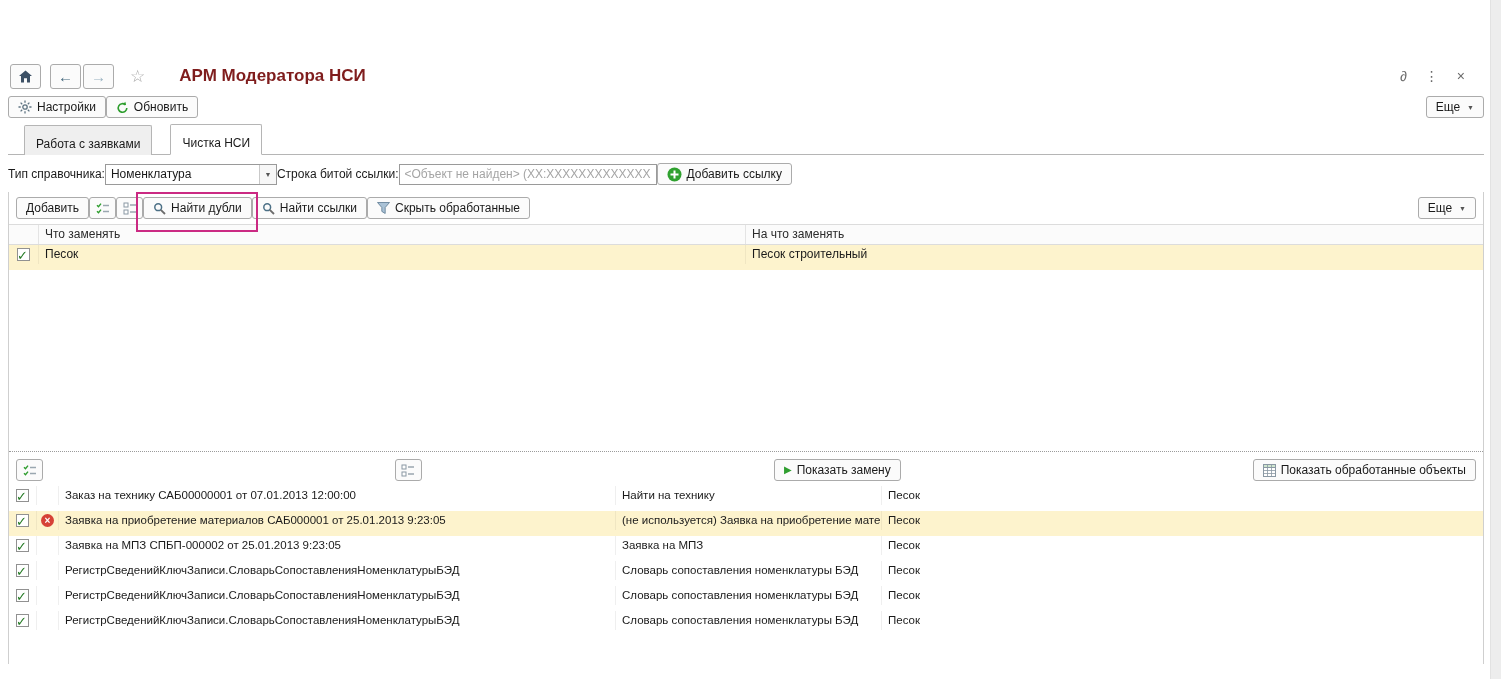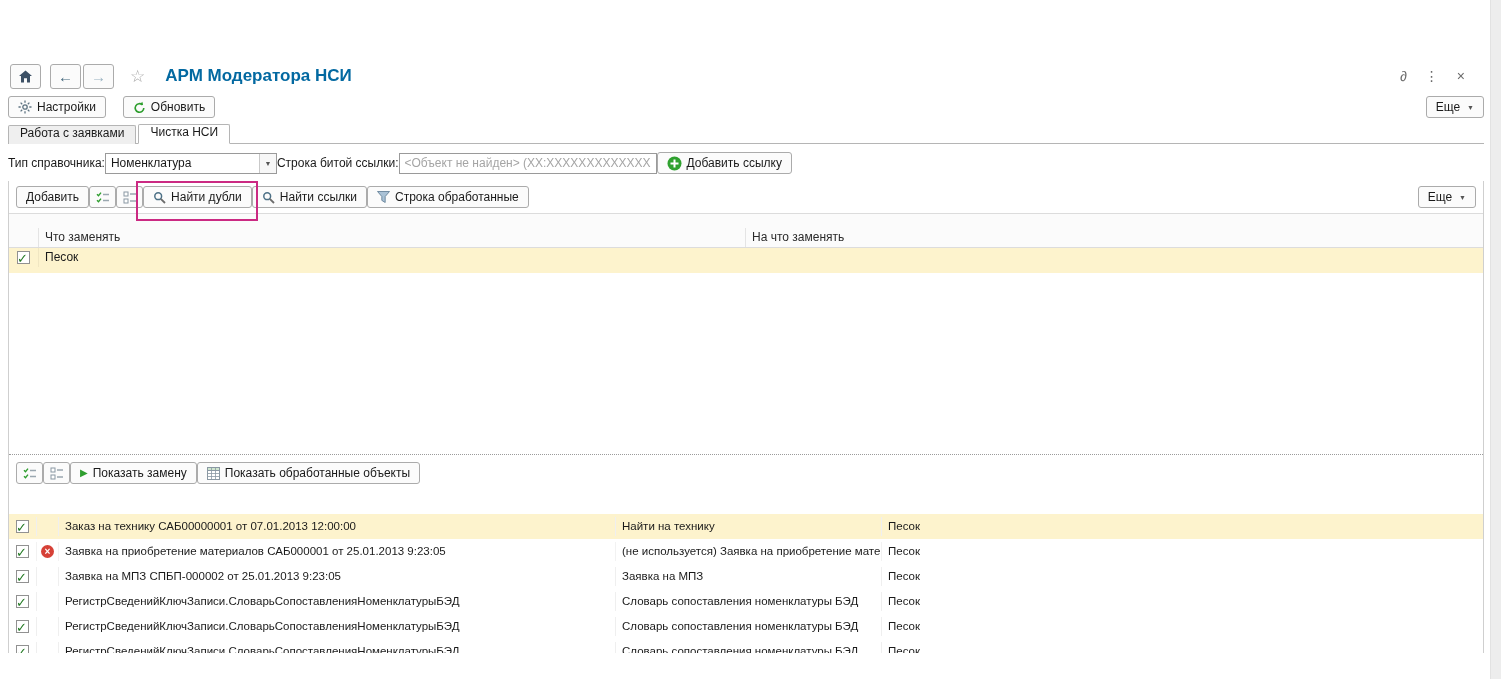--- a/index.html
+++ b/index.html
@@ -8,67 +8,67 @@
   .canvas{position:relative;width:1501px;height:679px;background:#fff;overflow:hidden;font-size:12px;color:#1a1a1a;}
   .scroll-gutter{position:absolute;top:0;right:0;width:11px;height:100%;background:#ededed;border-left:1px solid #e2e2e2;z-index:9;}
 
   
   .titlebar{display:flex;align-items:center;gap:6px;padding:0 36px 0 10px;height:32px;margin-top:60px;}
   .sqbtn{display:inline-flex;align-items:center;justify-content:center;width:31px;height:25px;background:#fbfbfb;border:1px solid #ababab;border-radius:3px;}
   .nav-group{display:inline-flex;gap:2px;margin-left:3px;}
   .nav-glyph{font-size:15px;color:#44687d;line-height:1;}
   .nav-glyph.dim{color:#9ab3c2;}
   .star{font-size:17px;color:#a9a9a9;margin:0 2px 0 10px;cursor:pointer;}
-  .title{font-size:17px;font-weight:700;color:#0369a1;margin-left:12px;white-space:nowrap;}
+  .title{font-size:17px;font-weight:700;color:#7f1d1d;margin-left:26px;white-space:nowrap;}
   .spacer{flex:1;}
   .top-icons{display:inline-flex;align-items:center;gap:18px;color:#6a6a6a;}
   .ti{font-size:14px;cursor:pointer;line-height:1;}
 
   
-  .toolbar-row{display:flex;align-items:center;gap:17px;padding:4px 17px 4px 8px;}
+  .toolbar-row{display:flex;align-items:center;gap:0;padding:4px 17px 4px 8px;}
   .btn{display:inline-flex;align-items:center;gap:5px;height:22px;padding:0 9px;background:#fbfbfb;border:1px solid #ababab;border-radius:3px;font-size:12px;color:#1a1a1a;cursor:pointer;white-space:nowrap;}
   .icon-btn{width:27px;justify-content:center;padding:0;}
   .ic{display:inline-flex;align-items:center;line-height:0;}
   .caret{font-size:7px;color:#555;margin-left:2px;}
 
   
   .tabs{display:flex;align-items:flex-end;gap:2px;margin:2px 17px 0 8px;border-bottom:1px solid #b5b5b5;padding-left:0;}
-  .tab{padding:0 11px 4px;border:1px solid #b5b5b5;border-bottom:none;background:#efefef;border-radius:2px 2px 0 0;margin-bottom:-1px;cursor:pointer;white-space:nowrap;}
+  .tab{padding:11px 11px 4px;border:1px solid #b5b5b5;border-bottom:none;background:#efefef;border-radius:2px 2px 0 0;margin-bottom:-1px;cursor:pointer;white-space:nowrap;margin-left:16px;}
   .tab.active{background:#fff;border-bottom:1px solid #fff;z-index:2;position:relative;}
   .tab .u-dotted{border-bottom:1px dotted #777;}
 
   
   .filter-row{display:flex;align-items:center;gap:0;padding:8px 17px 7px 8px;}
   .combo{display:inline-flex;align-items:center;width:172px;height:21px;border:1px solid #9a9a9a;background:#fff;cursor:pointer;}
   .combo-val{flex:1;padding:0 5px;overflow:hidden;white-space:nowrap;}
   .combo-btn{width:17px;height:100%;border-left:1px solid #c9c9c9;display:flex;align-items:center;justify-content:center;font-size:7px;color:#555;background:#f7f7f7;}
   .txt-input{width:258px;height:21px;border:1px solid #9a9a9a;padding:0 5px;font-size:12px;color:#1a1a1a;}
   .txt-input::placeholder{color:#a5a5a5;}
 
   
   .pane{margin:0 17px 0 8px;border-left:1px solid #cfcfcf;border-right:1px solid #cfcfcf;height:472px;overflow:hidden;background:#fff;}
-  .pane-toolbar{display:flex;align-items:center;padding:5px 7px;}
+  .pane-toolbar{display:flex;align-items:center;padding:5px 7px;justify-content:space-between;}
 
   
   .annot-wrap{position:relative;display:inline-flex;}
   .annotation-box{position:absolute;left:-7px;right:-6px;top:-5px;bottom:-13px;border:2px solid #cb2a83;pointer-events:none;z-index:5;}
 
   
   .grid-dup{display:grid;grid-template-columns:30px 707px 1fr;}
   .grid-ref{display:grid;grid-template-columns:28px 22px 557px 266px 1fr;}
   .thead{background:#fbfbfb;border-top:1px solid #dcdcdc;border-bottom:1px solid #dcdcdc;}
-  .th{padding:0 6px;line-height:19px;height:19px;color:#2b2b2b;border-right:1px solid #e4e4e4;overflow:hidden;white-space:nowrap;margin-top:14px;}
+  .th{padding:0 6px;line-height:19px;height:19px;color:#2b2b2b;border-right:1px solid #e4e4e4;overflow:hidden;white-space:nowrap;}
   .th:last-child{border-right:none;}
   .trow{height:25px;}
   .td{padding:0 6px;line-height:19px;height:19px;border-right:1px solid #efefef;overflow:hidden;white-space:nowrap;}
   .td:last-child{border-right:none;}
   .cbcell{display:flex;align-items:center;justify-content:center;padding:0;}
   .sel{background:#fdf3cd;}
   .sel .td{border-right-color:rgba(0,0,0,0.05);}
-  .ref-font .td{font-size:11.5px;margin-top:28px;}
+  .ref-font .td{font-size:11.5px;}
   .dup-empty{height:180px;}
   .splitter{border-top:1px dotted #9b9b9b;height:3px;margin-top:1px;}
 
   .cb{width:13px;height:13px;border:1px solid #919191;background:#fff;position:relative;display:inline-block;}
   .cb.checked::after{content:"✓";position:absolute;left:-1px;top:-3px;font-size:13px;font-weight:bold;color:#237a23;}
   .err{width:13px;height:13px;border-radius:50%;background:#d64137;color:#fff;font-size:10px;font-weight:bold;display:inline-flex;align-items:center;justify-content:center;line-height:1;}
   .play{color:#2f9e2f;font-size:10px;line-height:1;}
 </style>
 </head>
 <body>
@@ -198,39 +198,40 @@
             </svg>
         </span>
         <span>Найти ссылки</span>
       </button>
       <button class="btn">
         <span class="ic">
           <svg width="13" height="12" viewBox="0 0 13 12">
               <path d="M0.5 0.5h12L8.2 5.5v6L4.8 9.4V5.5z" fill="#aac2d6" stroke="#5b7891" stroke-width="0.8"></path>
             </svg>
         </span>
-        <span>Строка обработанные</span>
+        <span>Скрыть обработанные</span>
       </button>
       <span class="spacer"></span>
       <button class="btn">
         <span>Еще</span>
         <span class="caret">▼</span>
       </button>
     </div>
 
     <div class="thead grid-dup">
       <div class="th cbcell"></div>
       <div class="th">Что заменять</div>
       <div class="th">На что заменять</div>
     </div>
     <div class="trow grid-dup sel">
       <div class="td cbcell">
           <span class="cb checked"></span>
         </div>
       <div class="td">Песок</div>
+      <div class="td">Песок строительный</div>
     </div>
     <div class="dup-empty"></div>
 
     <div class="splitter"></div>
 
     <div class="pane-toolbar">
       <button class="btn icon-btn">
         <span class="ic">
           <svg width="14" height="13" viewBox="0 0 14 13">
               <path d="M1 3.2l1.5 1.5L5 1.6M1 9.2l1.5 1.5L5 7.6" stroke="#2e9e2e" stroke-width="1.4" fill="none"></path>

